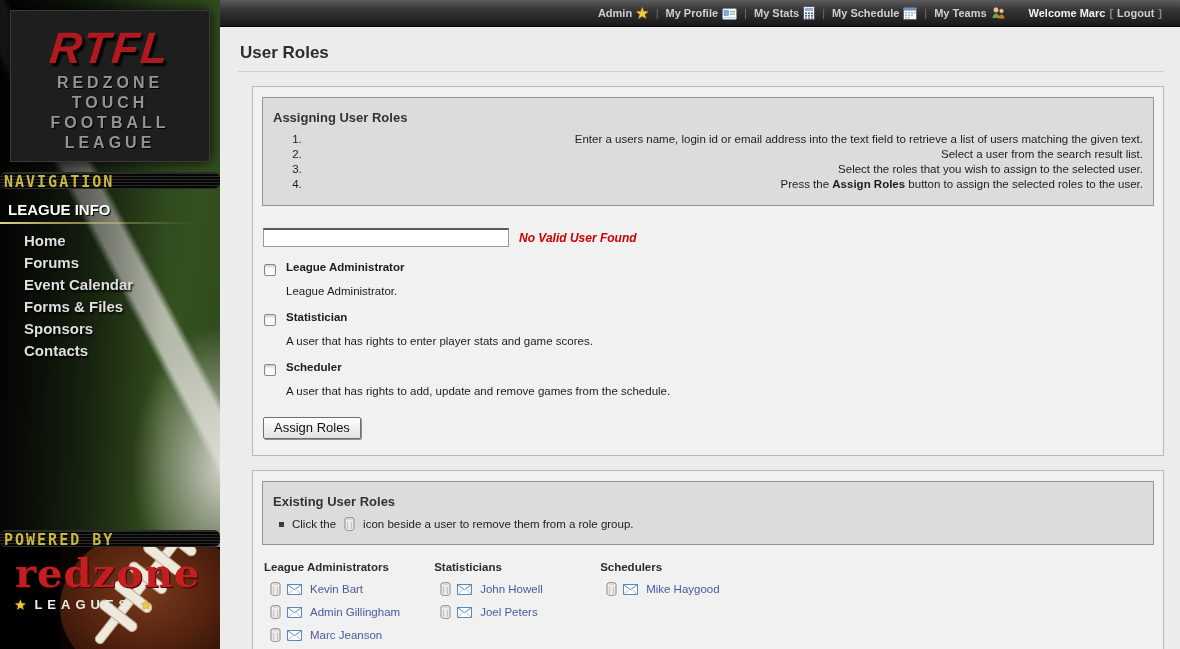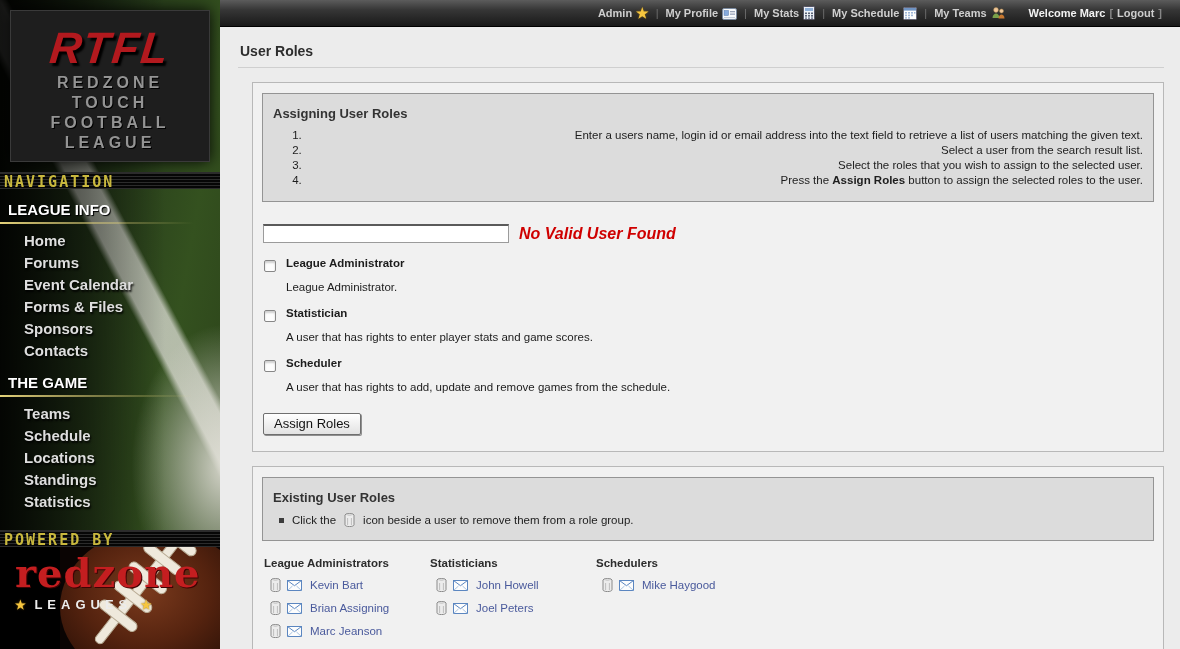--- a/index.html
+++ b/index.html
@@ -13,21 +13,21 @@
     background:
       linear-gradient(90deg, rgba(0,0,0,.88) 0%, rgba(0,0,0,.45) 40%, rgba(0,0,0,0) 75%),
       radial-gradient(ellipse 150px 230px at 102% 72%, rgba(226,224,216,.92), rgba(226,224,216,0) 62%),
       linear-gradient(62deg, transparent 55%, rgba(224,224,216,.75) 56.5%, rgba(224,224,216,.75) 61%, transparent 62.5%),
       linear-gradient(100deg, #131a0d 0%, #24371a 35%, #34511f 70%, #2a4019 100%);
   }
   .logo-box { position:relative; z-index:2; margin:10px; height:152px; background:#1e1e1e; border:1px solid #3a3a3a; box-shadow:0 0 14px rgba(0,0,0,.9); text-align:center; }
   .logo-abbr { margin-top:12px; font:bold italic 44px "Liberation Sans", sans-serif; line-height:50px; color:#b2191e; letter-spacing:2px; text-shadow:3px 3px 2px #000; transform:skewX(-6deg); }
   .logo-line { color:#949494; font-weight:bold; font-size:16px; line-height:20px; letter-spacing:4px; text-shadow:1px 1px 0 #000; }
   .led-strip { position:relative; z-index:2; height:17px; line-height:22px; padding-left:4px; color:#c9b83e; font:bold 15px "DejaVu Sans Mono", monospace; letter-spacing:2px; border-top:1px solid #2c2c2c; border-bottom:1px solid #2c2c2c;
-    background:repeating-linear-gradient(180deg, rgba(140,140,140,.28) 0 1px, rgba(0,0,0,0) 1px 3px), #060606; }
+    background:repeating-linear-gradient(180deg, rgba(140,140,140,.28) 0 1px, rgba(0,0,0,0) 1px 3px), #060606;border-radius:6px; }
   .nav-wrap { position:relative; z-index:2; flex:1; }
   .nav-section { padding-top:10px; }
   .nav-header { color:#ffffff; font-weight:bold; font-size:15px; padding:2px 8px 2px 8px; text-shadow:1px 1px 1px #000; }
   .nav-underline { height:2px; margin:2px 0 6px 0; background:linear-gradient(90deg, #e3d27a 0%, rgba(227,210,122,0) 88%); }
   .nav-item { display:block; color:#dedede; font-weight:bold; font-size:15px; line-height:16px; padding:3px 0 3px 24px; text-decoration:none; text-shadow:1px 2px 2px rgba(0,0,0,.95); }
   .powered-logo { position:relative; z-index:2; height:102px; background:#000; overflow:hidden; flex:none; }
   .rz-name { position:absolute; left:15px; top:2px; color:#c41e20; font:bold 40px "DejaVu Serif", serif; letter-spacing:1px; text-shadow:1px 1px 0 #3d0404; }
   .rz-sub { position:absolute; left:15px; top:50px; color:#ececec; font-weight:bold; font-size:13px; letter-spacing:5px; }
   .rz-sub .glyph-star { font-size:12px; letter-spacing:0; }
   .football-art { position:absolute; right:0; top:0; }
@@ -39,32 +39,32 @@
     font-size:11px; font-weight:bold; color:#c8c8c8; }
   .tb-item { display:inline-flex; align-items:center; gap:4px; color:#cfcfcf; text-decoration:none; margin:0 3px; }
   .tb-sep { color:#6e6e6e; margin:0 4px; font-weight:normal; }
   .tb-welcome { color:#f2f2f2; margin-left:20px; }
   .tb-bracket { color:#878787; margin:0 4px; }
   .tb-logout { color:#cdcdcd; text-decoration:none; font-weight:bold; }
   .glyph-star { color:#f6c63f; font-size:14px; text-shadow:0 0 2px #8a6510; line-height:1; }
   .tb-icon svg, .tb-icon { display:inline-block; vertical-align:middle; }
 
   .content { flex:1; background:#ececec; padding:14px 16px 0 18px; overflow:hidden; }
-  .page-title { font-size:14px; font-weight:bold; color:#2d2d2d; margin:2px 0 8px 2px; }
+  .page-title { font-size:17px; font-weight:bold; color:#2d2d2d; margin:2px 0 8px 2px; }
   .title-rule { border:0; border-top:1px solid #cfcfcf; margin:0; }
 
   .panel { border:1px solid #b8b8b8; background:#f1f1f1; margin:14px 0 0 14px; padding:10px 9px; }
   .gray-box { background:#dcdcdc; border:1px solid #949494; padding:10px 10px 12px; }
   .gray-box h2 { font-size:13px; color:#333; margin:2px 0 8px; }
   .steps { margin:0 0 0 32px; font-size:11.5px; color:#1d1d1d; }
   .steps li { margin:3px 0; padding-left:2px;text-align:right; }
 
   .search-row { display:flex; align-items:center; margin:22px 0 2px 1px; }
   .search-input { width:246px; height:19px; background:#fff; border:1px solid #9b9b9b; border-top:2px solid #5a5a5a; font-size:12px; padding:0 3px; }
-  .status-text { color:#cf0000; font-style:italic; font-weight:bold; font-size:16px; margin-left:10px; }
+  .status-text { color:#cf0000; font-style:italic; font-weight:bold; font-size:12px; margin-left:10px; }
 
   .role-row { display:flex; align-items:flex-start; margin-top:14px; }
   .checkbox { flex:none; width:12px; height:12px; margin:3px 10px 0 2px; background:#fdfdfd; border:1px solid #878787; border-radius:2px; box-shadow:inset 0 2px 2px rgba(0,0,0,.18); }
   .role-name { font-weight:bold; font-size:11.5px; color:#1c1c1c; }
   .role-desc { font-size:11.5px; color:#1c1c1c; margin-top:12px; }
 
   .assign-btn { margin:20px 0 6px 1px; font:13px "Liberation Sans", sans-serif; color:#111; padding:2px 10px 3px;
     background:linear-gradient(180deg, #ffffff, #e2e2e2); border:1px solid #6f6f6f; border-radius:2px; box-shadow:1px 1px 0 rgba(0,0,0,.4); }
 
   .note-list { list-style:none; margin:1px 0 1px 6px; font-size:11.5px; color:#1d1d1d; }
@@ -102,29 +102,20 @@
     <nav class="nav-wrap" id="sidebar-nav">
         <div class="nav-section">
           <div class="nav-header">LEAGUE INFO</div>
           <div class="nav-underline"></div>
           <a class="nav-item" href="#">Home</a>
           <a class="nav-item" href="#">Forums</a>
           <a class="nav-item" href="#">Event Calendar</a>
           <a class="nav-item" href="#">Forms &amp; Files</a>
           <a class="nav-item" href="#">Sponsors</a>
           <a class="nav-item" href="#">Contacts</a>
-        </div>
-        <div class="nav-section">
-          <div class="nav-header">THE GAME</div>
-          <div class="nav-underline"></div>
-          <a class="nav-item" href="#">Teams</a>
-          <a class="nav-item" href="#">Schedule</a>
-          <a class="nav-item" href="#">Locations</a>
-          <a class="nav-item" href="#">Standings</a>
-          <a class="nav-item" href="#">Statistics</a>
         </div>
       </nav>
 
     <div class="led-strip">POWERED BY</div>
 
     <div class="powered-logo">
       <svg class="football-art" width="160" height="102" viewBox="0 0 160 102">
         <defs>
           <radialGradient id="fb" cx="45%" cy="40%" r="75%">
             <stop offset="0%" stop-color="#7a3a1d"></stop>
@@ -318,21 +309,21 @@
                     <line x1="7.4" y1="5" x2="7.4" y2="12" stroke="#bdbdbd"></line>
                   </svg>
                 </a>
                 <a class="icon-btn" href="#">
                   <svg width="15" height="11" viewBox="0 0 15 11">
                     <rect x="0.5" y="0.5" width="14" height="10" fill="#fdfdfd" stroke="#5b86c0"></rect>
                     <path d="M0.5 0.5l7 5.2 7-5.2" fill="none" stroke="#5b86c0"></path>
                     <path d="M0.5 10.5L5.5 6M14.5 10.5L9.5 6" fill="none" stroke="#a8c2e0"></path>
                   </svg>
                 </a>
-                <a class="user-link" href="#">Brian Assigning</a>
+                <a class="user-link" href="#">Admin Gillingham</a>
               </div>
               <div class="user-row">
                 <a class="icon-btn" href="#">
                   <svg width="11" height="14" viewBox="0 0 11 14">
                     <ellipse cx="5.5" cy="2.2" rx="4.6" ry="1.7" fill="#e6e6e6" stroke="#8a8a8a"></ellipse>
                     <path d="M1 2.5v9.3c0 1 2 1.8 4.5 1.8s4.5-.8 4.5-1.8V2.5" fill="#ececec" stroke="#8a8a8a"></path>
                     <ellipse cx="5.5" cy="2.2" rx="2.2" ry="0.8" fill="#cfcfcf"></ellipse>
                     <line x1="3.6" y1="5" x2="3.6" y2="12" stroke="#bdbdbd"></line>
                     <line x1="7.4" y1="5" x2="7.4" y2="12" stroke="#bdbdbd"></line>
                   </svg>

